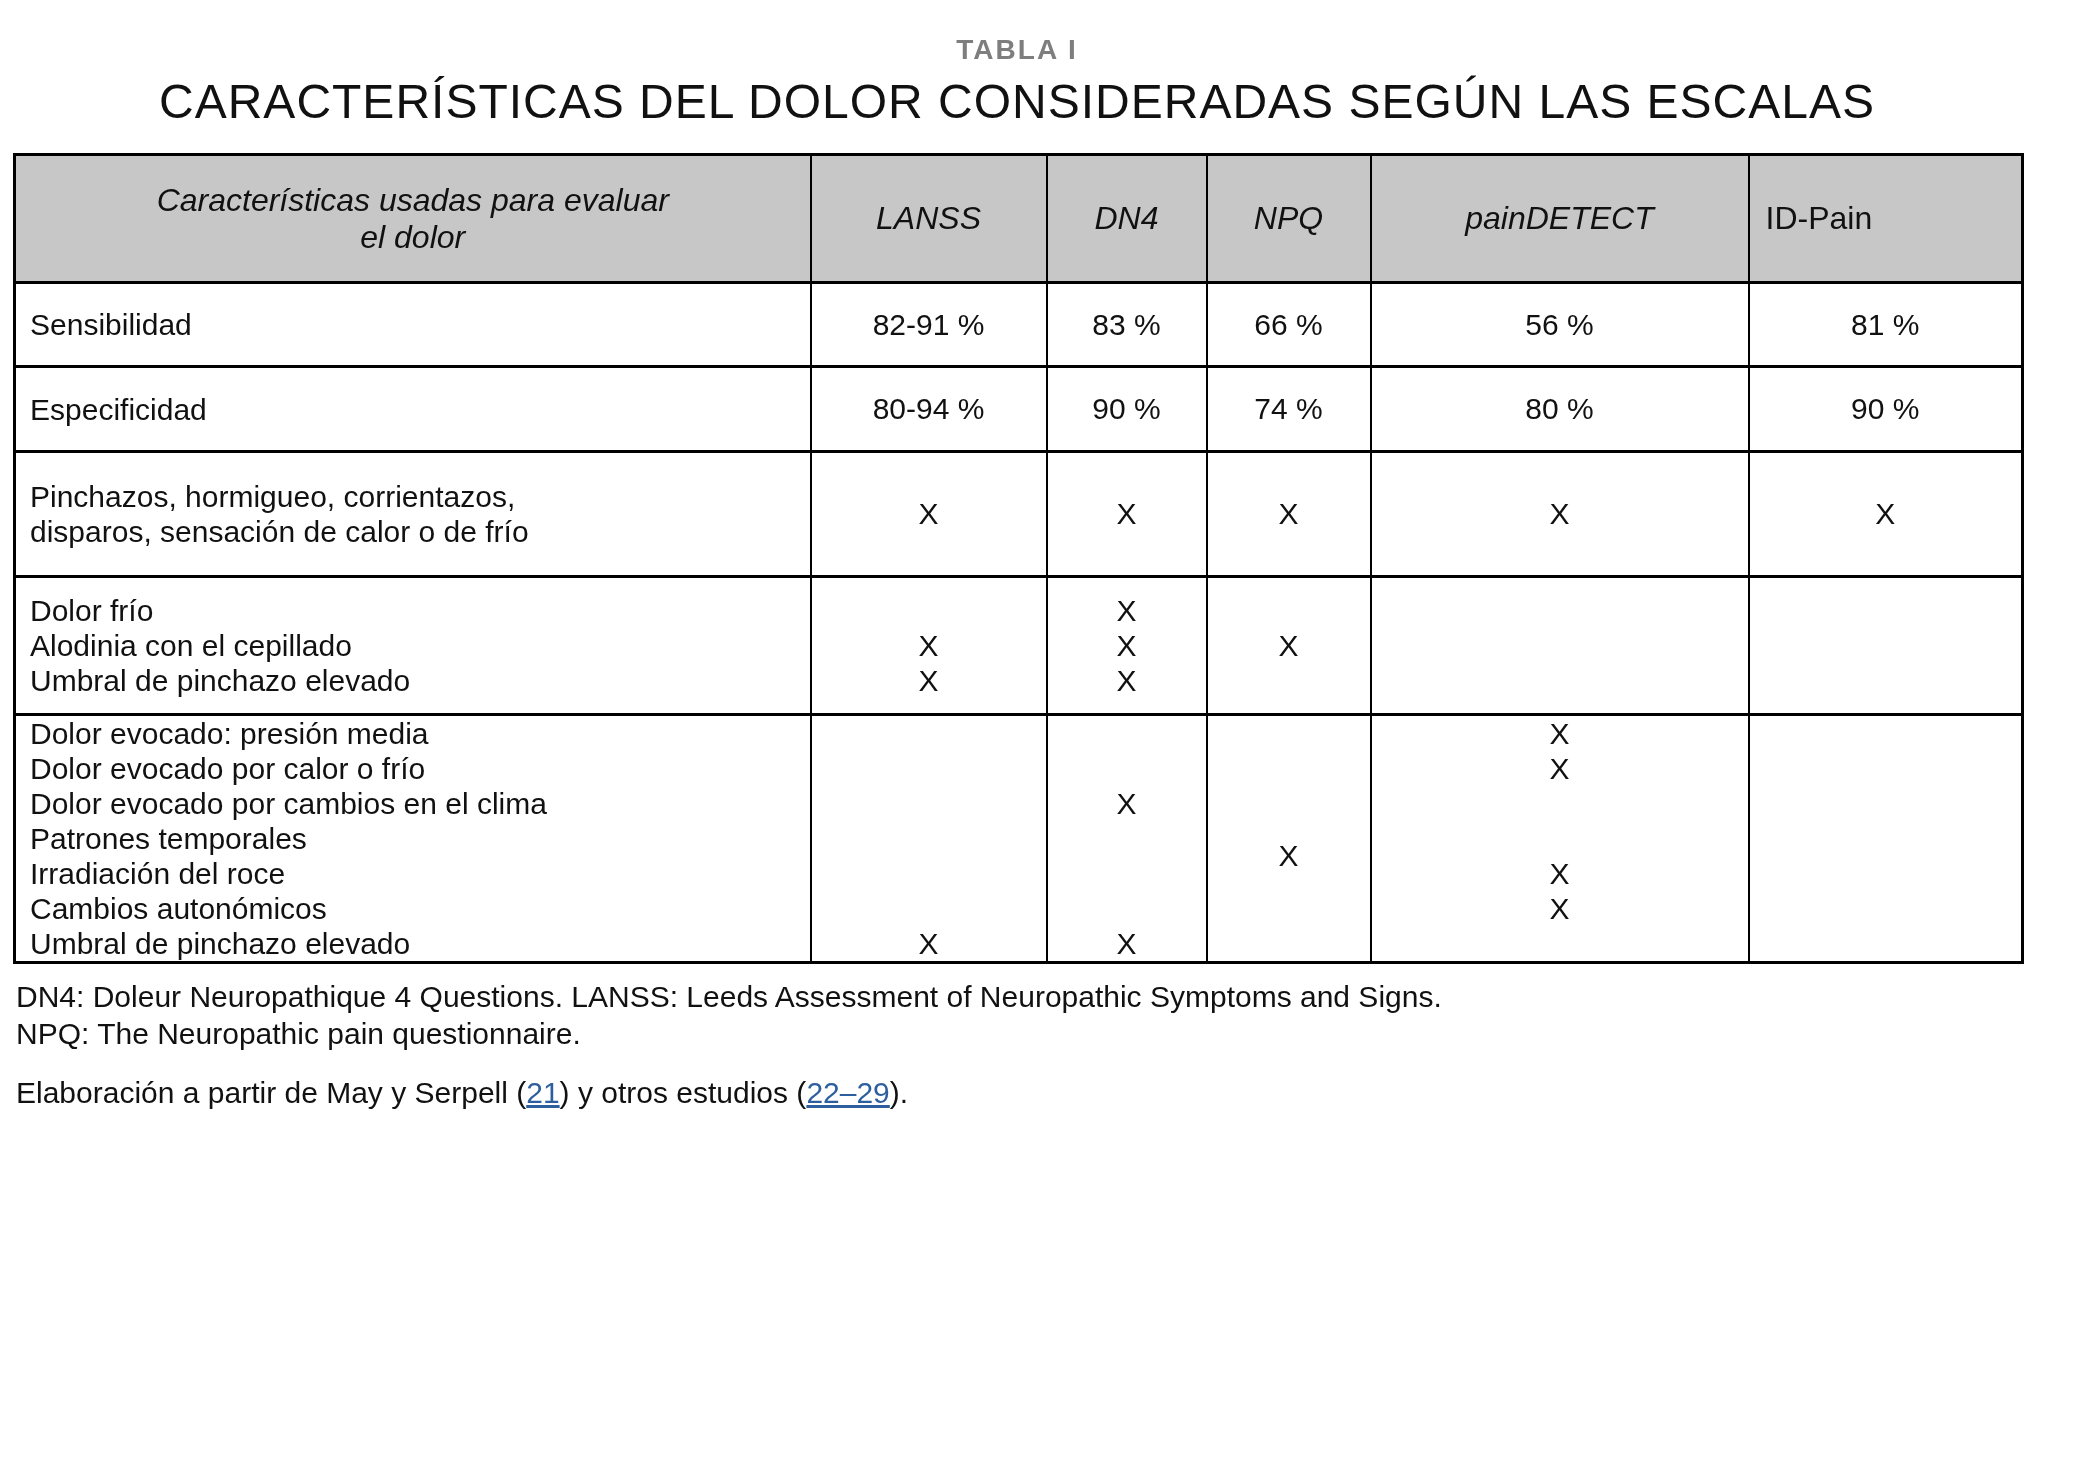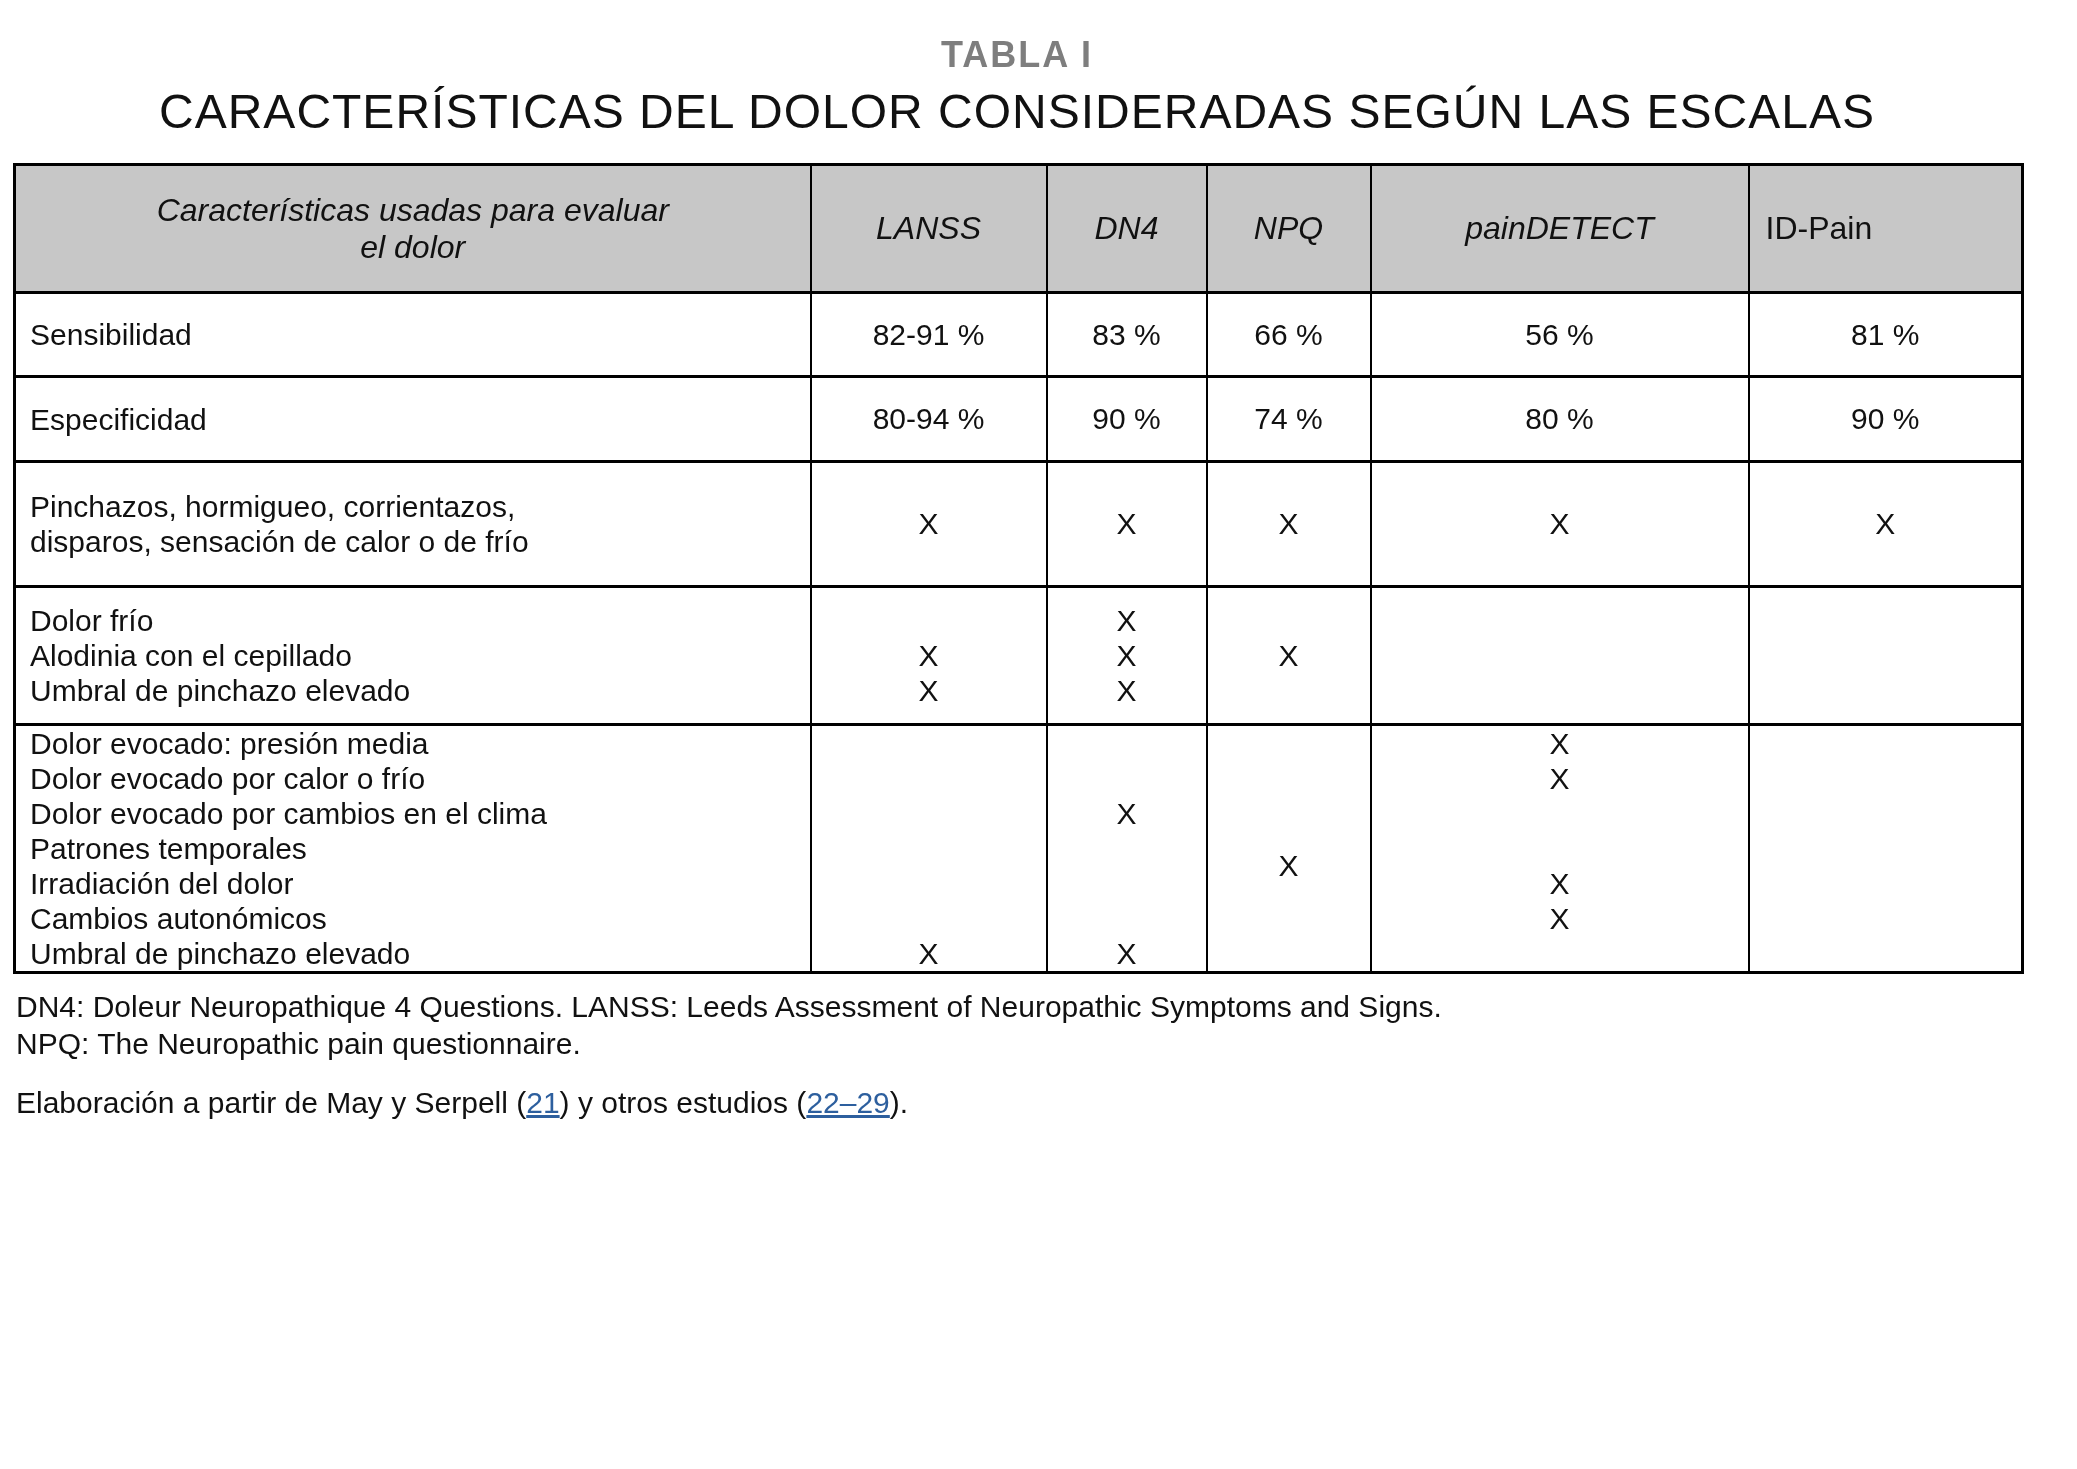--- a/index.html
+++ b/index.html
@@ -5,21 +5,21 @@
   html,body{margin:0;padding:0;}
   body{
     width:2077px;height:1469px;overflow:hidden;background:#ffffff;
     font-family:"Liberation Sans","DejaVu Sans",sans-serif;color:#111111;
   }
   .page{position:relative;width:2077px;height:1469px;background:#ffffff;}
 
   
   .titles{width:2008px;margin-left:13px;padding-top:34px;text-align:center;}
   .main-title{
-    font-size:36px;font-weight:bold;color:#7e7e7e;letter-spacing:2px;margin:0 0 8px 0;
+    font-size:28px;font-weight:bold;color:#7e7e7e;letter-spacing:2px;margin:0 0 8px 0;
   }
   .subtitle{
     font-size:48px;font-weight:400;color:#111111;letter-spacing:1px;margin:0 0 24px 0;
   }
 
   
   table.scales{
     border-collapse:collapse;table-layout:fixed;width:2008px;margin-left:13px;
     border:3px solid #000;
   }
@@ -158,21 +158,21 @@
             <div class="line"></div>
             <div class="line"></div>
           </td>
         </tr>
         <tr>
           <td class="label-cell">
             <div class="line">Dolor evocado: presión media</div>
             <div class="line">Dolor evocado por calor o frío</div>
             <div class="line">Dolor evocado por cambios en el clima</div>
             <div class="line">Patrones temporales</div>
-            <div class="line">Irradiación del dolor</div>
+            <div class="line">Irradiación del roce</div>
             <div class="line">Cambios autonómicos</div>
             <div class="line">Umbral de pinchazo elevado</div>
           </td>
           <td class="mark-cell">
             <div class="line"></div>
             <div class="line"></div>
             <div class="line"></div>
             <div class="line"></div>
             <div class="line"></div>
             <div class="line"></div>

